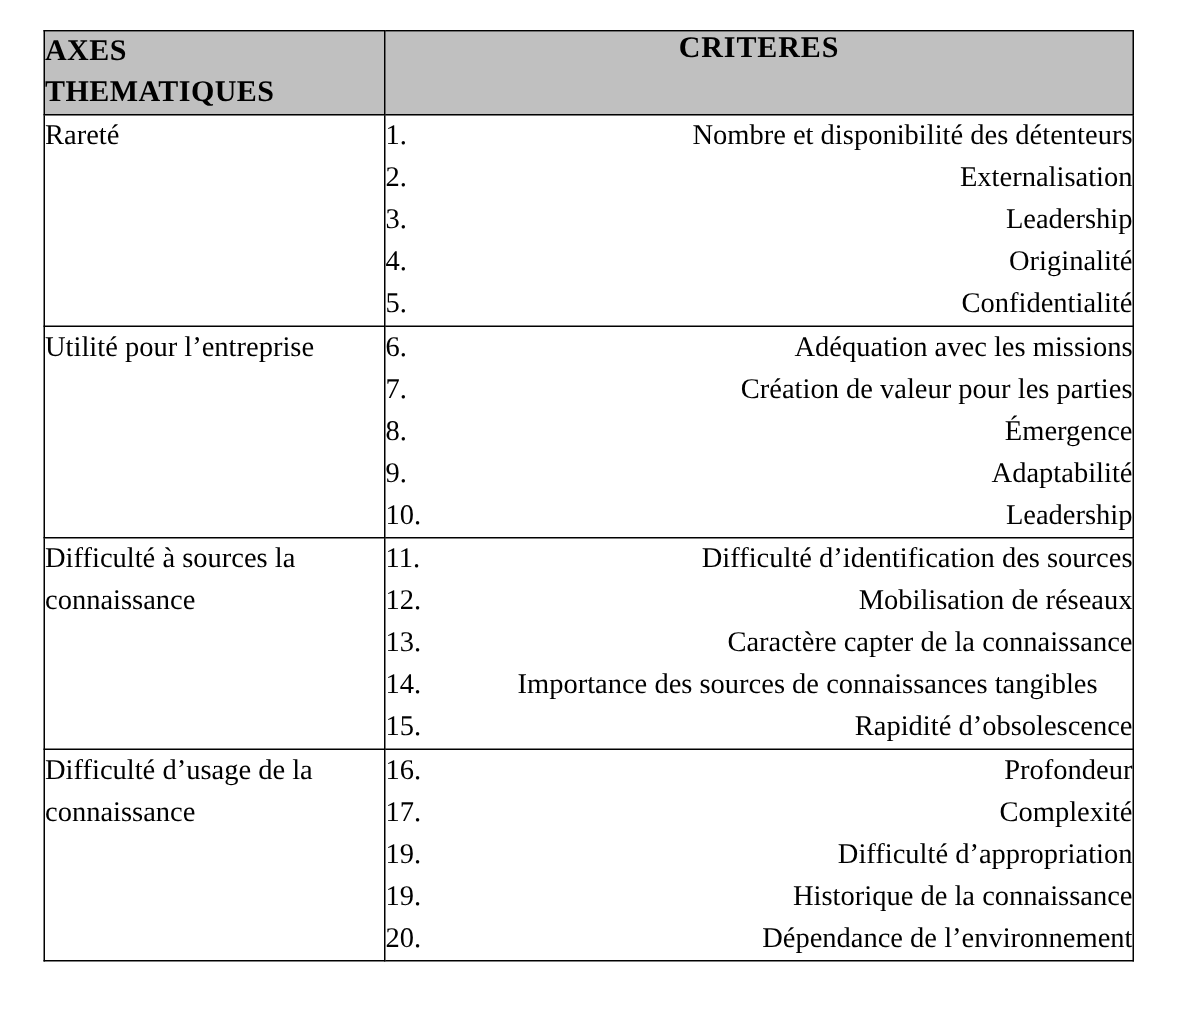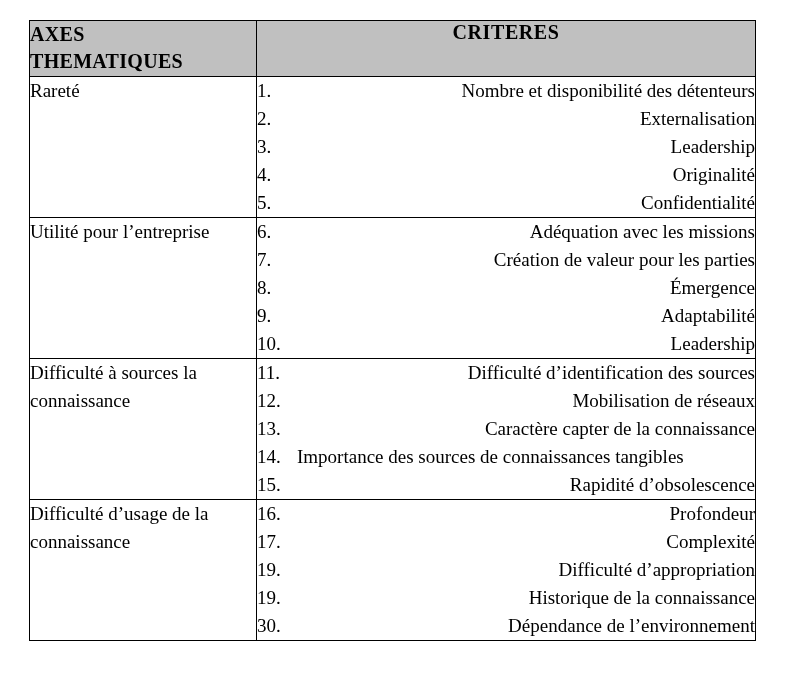--- a/index.html
+++ b/index.html
@@ -99,20 +99,21 @@
     width: 32px;
   }
   .crit-text {
     flex: 1 1 auto;
     text-align: right;
   }
   .crit-text.justify {
     text-align: justify;
     text-align-last: left;
     padding-right: 2px;
+    margin-left: 48px;
   }
 </style>
 </head>
 <body>
 
 <div class="page">
 
   <table class="matrix">
     <colgroup>
       <col class="col-axes">
@@ -224,21 +225,21 @@
             </li>
             <li>
               <span class="crit-num">19.</span>
               <span class="crit-text">Difficulté d’appropriation</span>
             </li>
             <li>
               <span class="crit-num">19.</span>
               <span class="crit-text">Historique de la connaissance</span>
             </li>
             <li>
-              <span class="crit-num">30.</span>
+              <span class="crit-num">20.</span>
               <span class="crit-text">Dépendance de l’environnement</span>
             </li>
           </ol>
         </td>
       </tr>
 
     </tbody>
   </table>
 
 </div>

